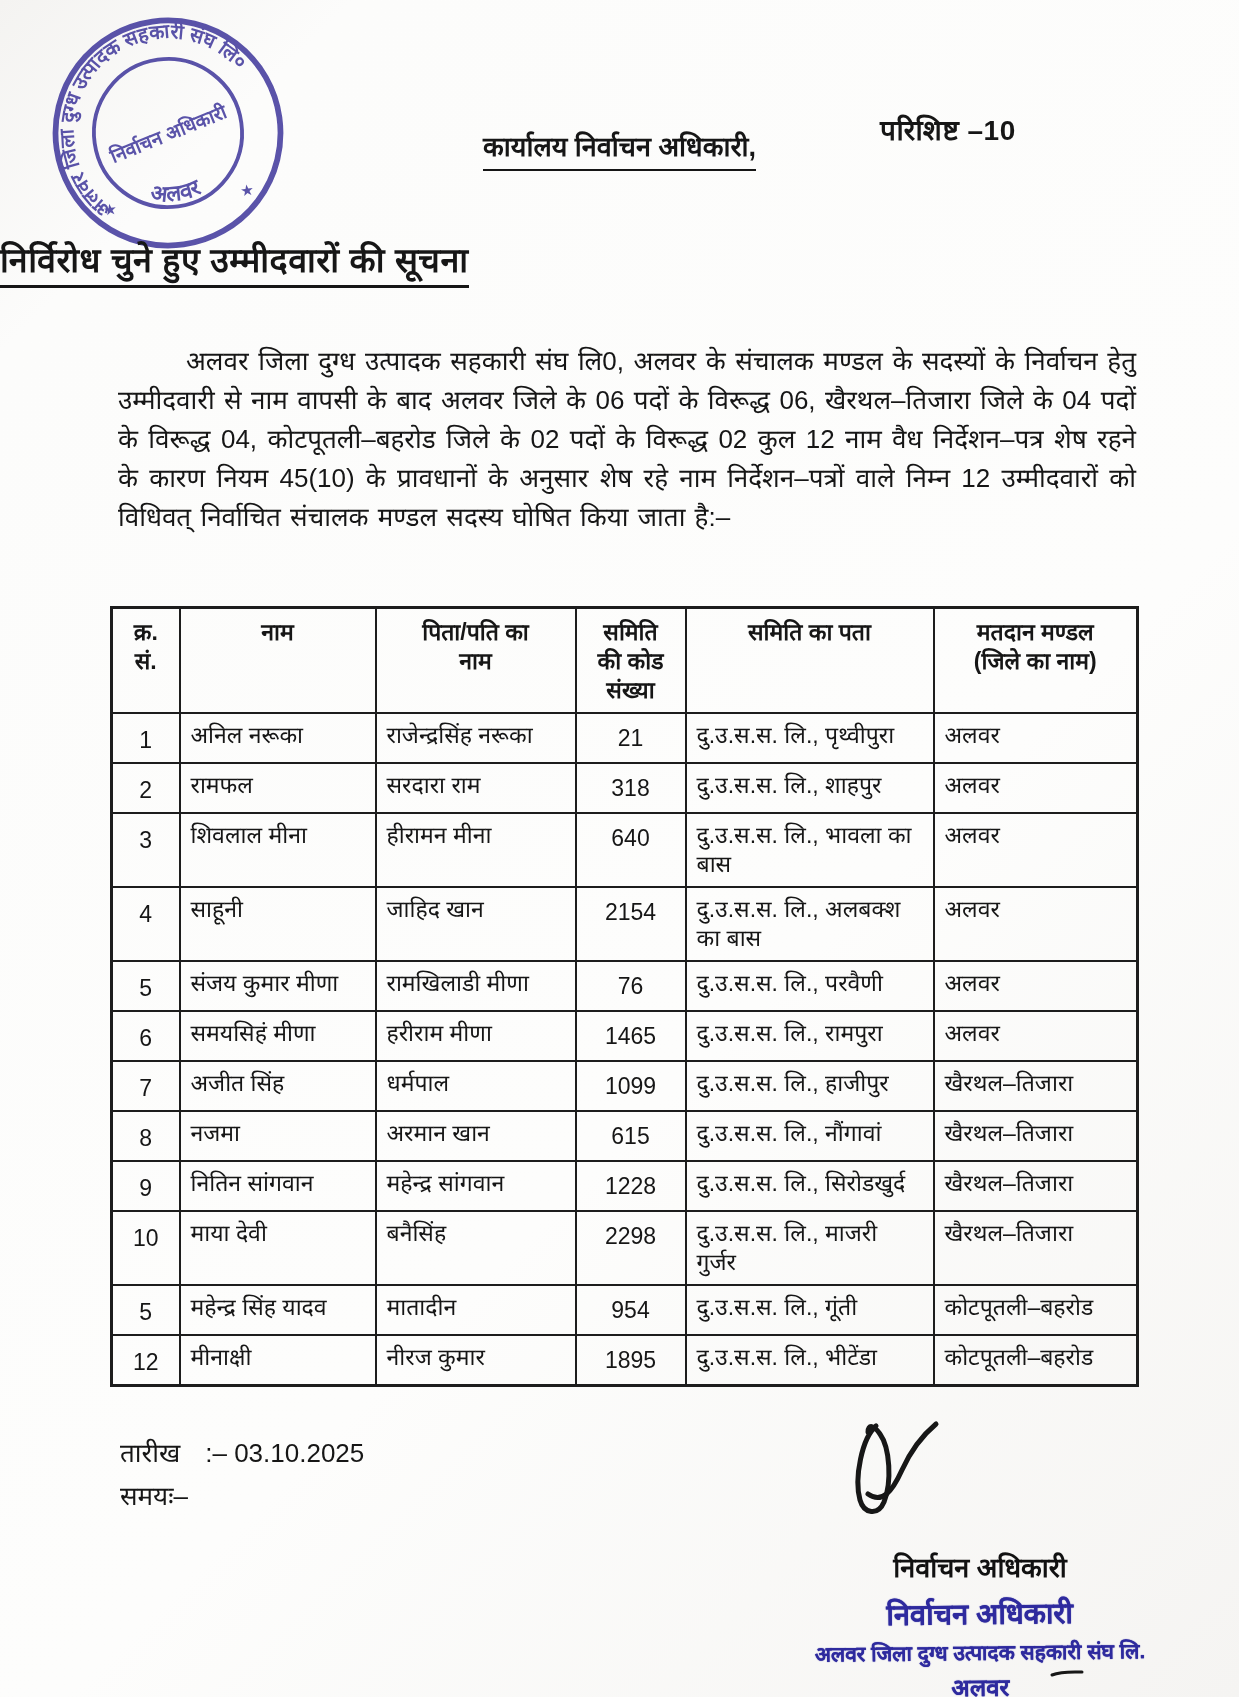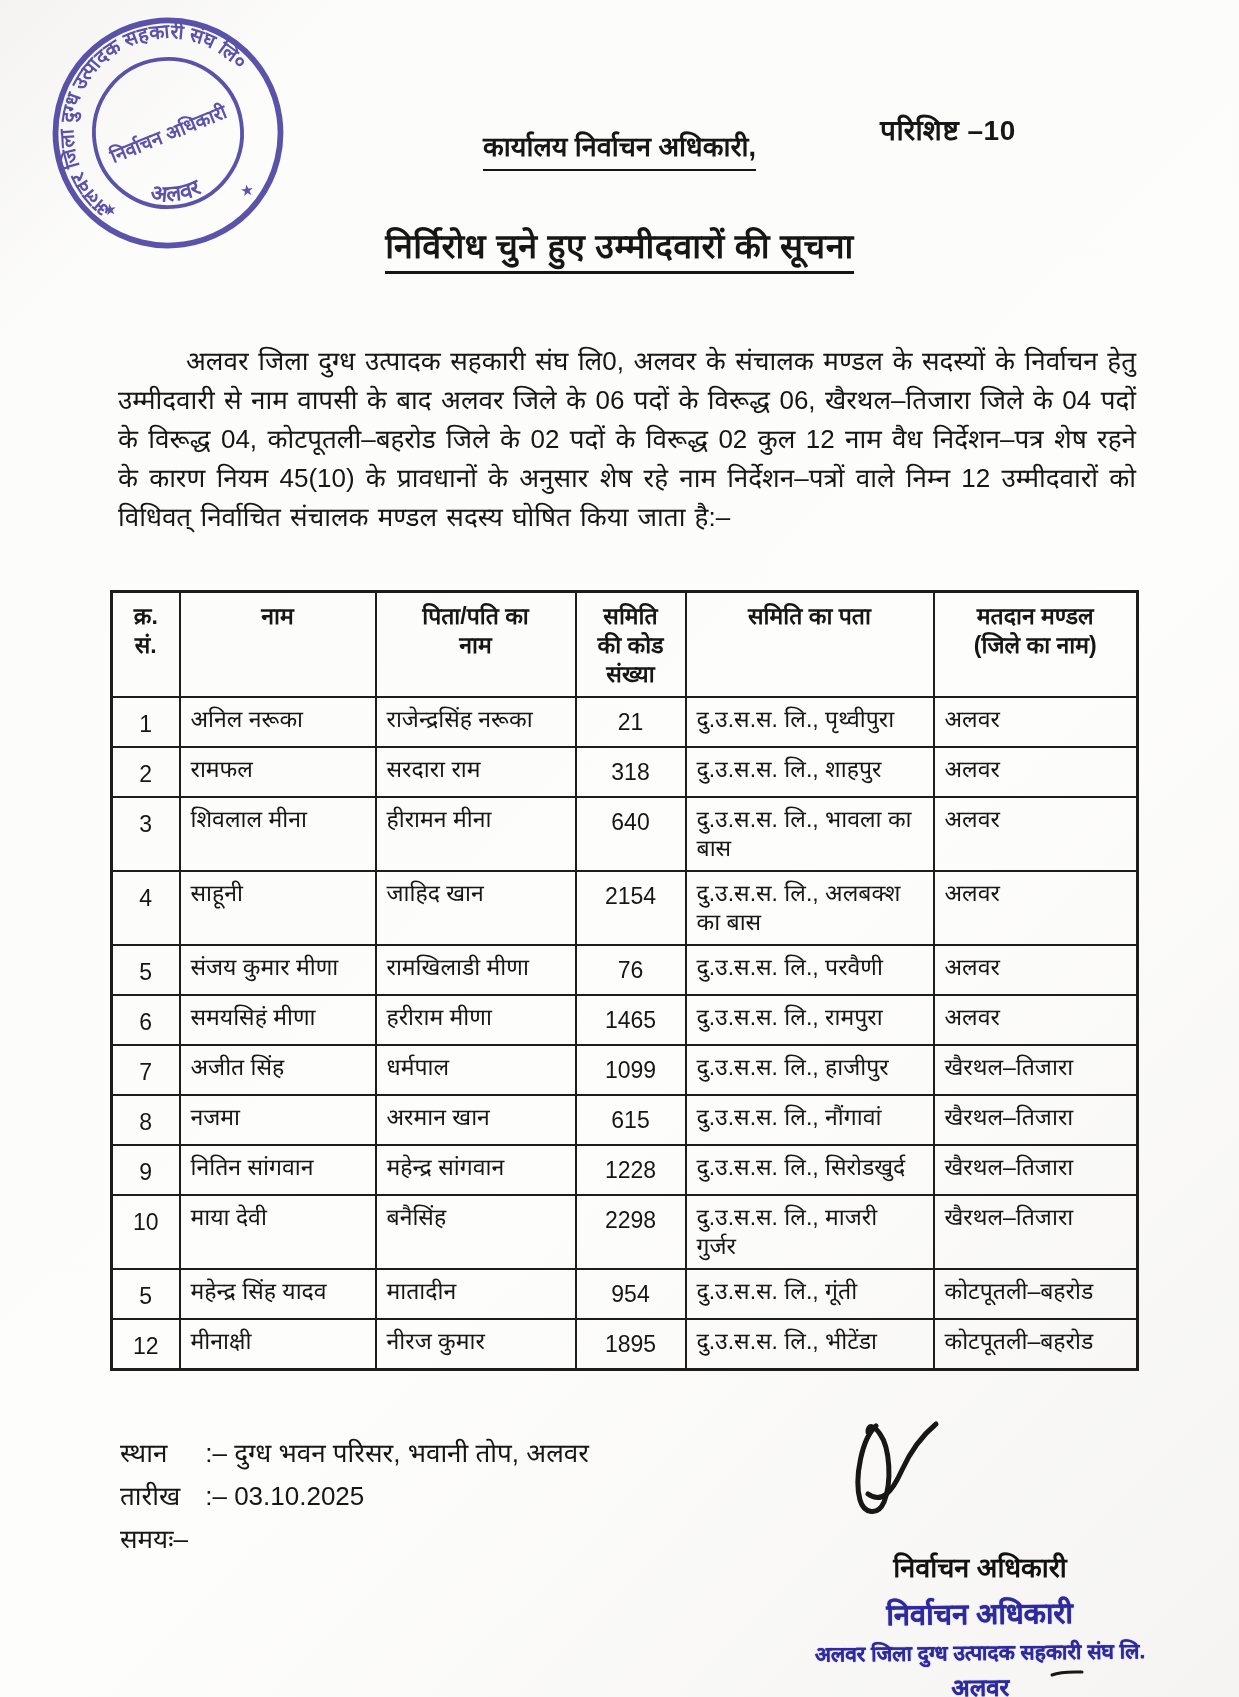--- a/index.html
+++ b/index.html
@@ -24,21 +24,21 @@
   }
 
   
   .office-header{position:absolute;left:0;top:128px;width:100%;text-align:center;line-height:1.45;}
   .office-header .l1,.office-header .l2{
     display:inline-block;font-weight:bold;font-size:27px;
     border-bottom:2px solid #161616;padding-bottom:2px;text-align:right;
   }
   .office-header .l2{margin-top:4px;}
 
-  .doc-title-wrap{position:absolute;left:0;top:222px;width:100%;text-align:center;}
+  .doc-title-wrap{position:absolute;left:0;top:236px;width:100%;}
   .doc-title{
     display:inline-block;font-size:34px;font-weight:bold;
     border-bottom:3px solid #161616;padding-bottom:3px;letter-spacing:.5px;
   }
   .doc-subtitle{position:absolute;left:0;top:285px;width:100%;text-align:center;font-size:26px;}
 
   
   .body-para{
     position:absolute;left:118px;top:342px;width:1018px;
     font-size:26px;line-height:39px;text-align:justify;text-indent:68px;
@@ -55,21 +55,21 @@
     border:2px solid #1d1d1d;padding:7px 10px;vertical-align:top;
     overflow:hidden;
   }
   .results-table th{
     font-weight:bold;text-align:center;white-space:pre-line;vertical-align:top;
     padding-top:9px;
   }
   .results-table td.c0{text-align:center;padding-top:12px;}
   .results-table td.c3{text-align:center;padding-top:10px;}
   .results-table td.c1,.results-table td.c2,.results-table td.c4,.results-table td.c5{text-align:left;}
-  .results-table{border:3px solid #1d1d1d;}
+  .results-table{border:3px solid #1d1d1d;margin-top:16px;}
 
   
   .footer-meta{position:absolute;left:120px;top:1432px;font-size:26px;line-height:43px;}
   .footer-meta .lbl{display:inline-block;min-width:78px;}
 
   
   .sig-mark{position:absolute;left:838px;top:1408px;width:120px;height:135px;}
   .officer-block{position:absolute;left:790px;top:1548px;width:380px;text-align:center;}
   .officer-title{font-size:27px;font-weight:bold;color:#111;}
   .stamp-block{margin-top:8px;transform:rotate(-.6deg);}
@@ -232,24 +232,20 @@
           <td class="c2">नीरज कुमार</td>
           <td class="c3">1895</td>
           <td class="c4">दु.उ.स.स. लि., भीटेंडा</td>
           <td class="c5">कोटपूतली–बहरोड</td>
         </tr>
       </tbody>
   </table>
 
   <div class="footer-meta">
     <div>
-      <span class="lbl">स्थान</span>
-      <span>:– दुग्ध भवन परिसर, भवानी तोप, अलवर</span>
-    </div>
-    <div>
       <span class="lbl">तारीख</span>
       <span>:– 03.10.2025</span>
     </div>
     <div>
       <span>समयः–</span>
     </div>
   </div>
 
   <svg class="sig-mark" viewBox="0 0 120 135">
     <path d="M38,18 C24,30 16,70 22,92 C26,106 40,108 46,94 C54,74 52,40 42,26 C36,17 30,16 30,24" fill="none" stroke="#171717" stroke-width="5" stroke-linecap="round"></path>

